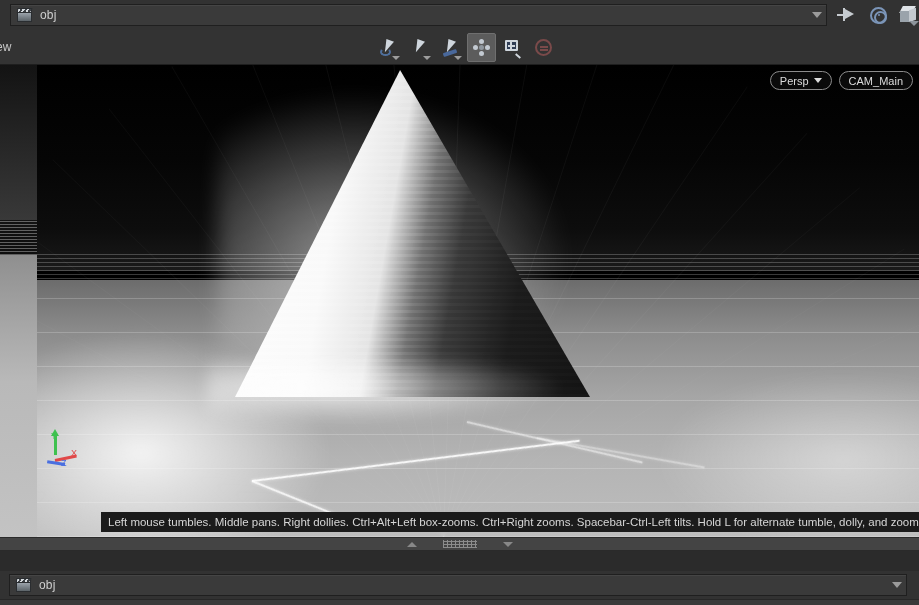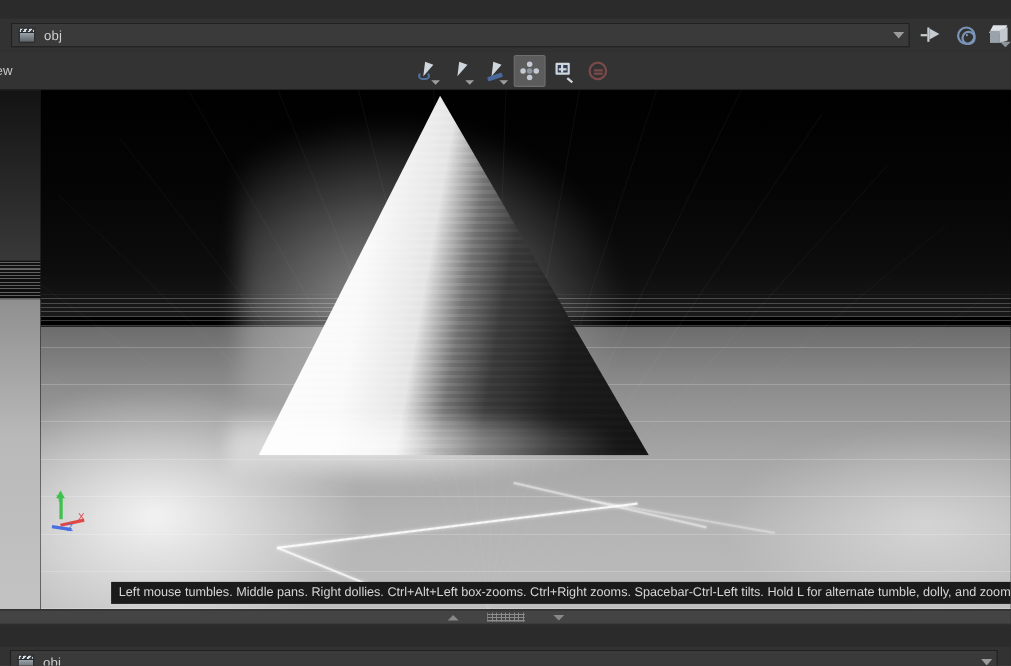--- a/index.html
+++ b/index.html
@@ -1,19 +1,19 @@
 <!DOCTYPE html>
 <html><head>
 <meta charset="utf-8">
 <style>
   * { margin:0; padding:0; box-sizing:border-box; }
   html,body{ width:919px; height:605px; overflow:hidden; background:#2b2b2b;
     font-family:"Liberation Sans", sans-serif; }
 
-  #app{ position:relative; width:919px; height:536px; background:#2e2e2e;margin-top:17px; }
+  #app{ position:relative; width:919px; height:536px; background:#2e2e2e; }
 
   
   .pathbar{
     position:absolute; left:0; top:0; width:919px; height:30px;
     background:#323232; display:flex; align-items:center;
   }
   .path-field{
     position:relative; margin-left:10px; width:818px; height:22px;
     background:#3a3a3a; border:1px solid #1f1f1f;
     display:flex; align-items:center; box-shadow:inset 0 1px 0 #454545;
@@ -422,20 +422,29 @@
         <div class="pyr-base-glow"></div>
       </div>
 
       <div id="edgeLines">
           <div class="edge-line" style="left: 215px; top: 415px; width: 330px; transform: rotate(-7deg); opacity: 0.95;"></div>
           <div class="edge-line" style="left: 215px; top: 415px; width: 95px; transform: rotate(22deg); opacity: 0.85;"></div>
           <div class="edge-line" style="left: 430px; top: 356px; width: 180px; transform: rotate(13deg); opacity: 0.55;"></div>
           <div class="edge-line" style="left: 500px; top: 372px; width: 170px; transform: rotate(10deg); opacity: 0.4;"></div>
         </div>
 
+      <div class="vp-pills">
+        <div class="pill">
+          <span>Persp</span>
+          <span class="dn"></span>
+        </div>
+        <div class="pill">
+          <span>CAM_Main</span>
+        </div>
+      </div>
 
       <div class="gizmo">
         <span class="gz-y"></span>
           <span class="gz-y-head"></span>
         <span class="gz-ylab">Y</span>
         <span class="gz-x"></span>
         <span class="gz-xlab">X</span>
         <span class="gz-z"></span>
         <span class="gz-zlab">Z</span>
       </div>

